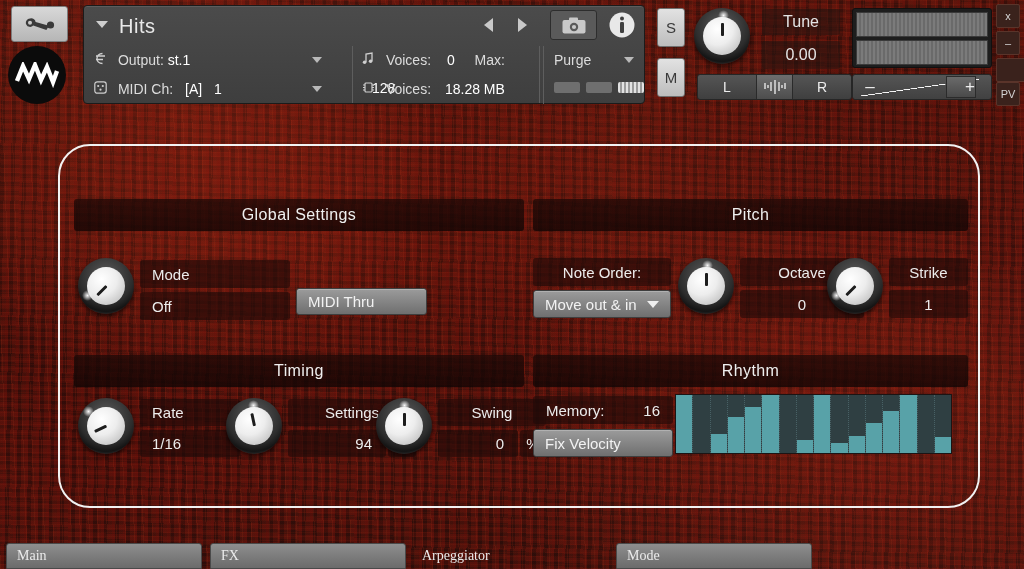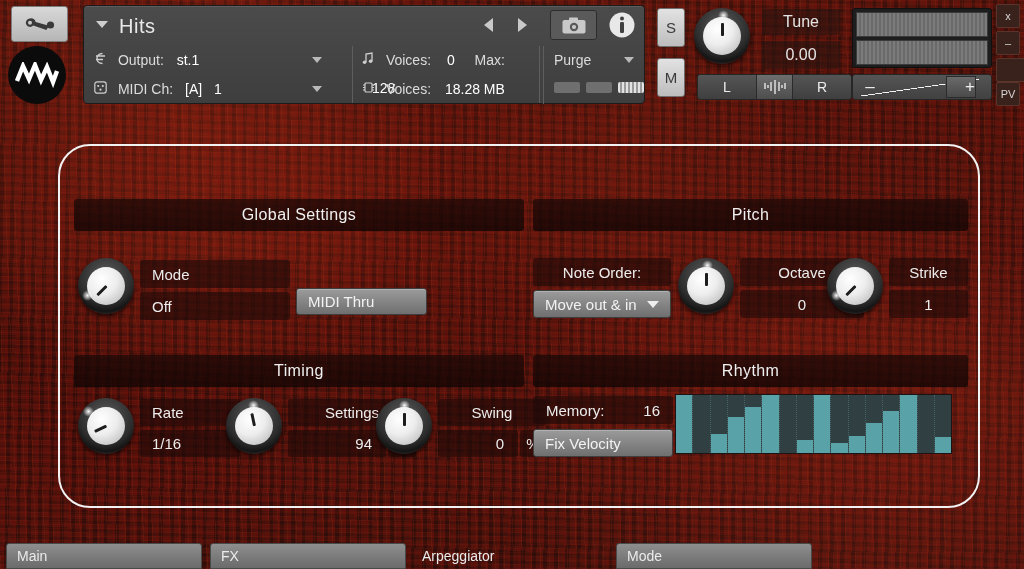--- a/index.html
+++ b/index.html
@@ -169,21 +169,21 @@
     background:#2f3f42; border:1px solid #1c1414; display:flex; align-items:flex-end; }
   .rbar-slot { flex:1 1 0; height:100%; display:flex; align-items:flex-end;
     border-right:1px dotted rgba(120,160,165,.35); }
   .rbar-slot:last-child{ border-right:none; }
   .rbar { width:100%; background:#58a2a8; }
 
   
   #tabs { position:absolute; left:0; top:543px; width:1024px; height:26px; }
   .tab {
     position:absolute; top:0; height:26px; border-radius:3px 3px 0 0;
-    color:#ebebeb; font-size:14px; display:flex; align-items:center; padding-left:10px;
+    color:#ebebeb; font-size:14px; display:flex; align-items:center; padding-left:10px;font-family:Liberation Serif, serif;
   }
   .tab.inactive { background:linear-gradient(180deg,#8e8e8e,#6b6b6b); border:1px solid #4a4a4a; }
   .tab.active { background:transparent; border:none; }
 </style>
 </head>
 <body>
 
 <div id="bg"></div>
 
 <div id="header">
@@ -225,21 +225,21 @@
         </svg>
       </div>
     </div>
 
     <div class="hdr-sep" style="left:268px; top:40px; height:57px;"></div>
     <div class="hdr-cell" style="left:10px; top:40px; width:250px;">
       <svg width="13" height="13" viewBox="0 0 13 13" style="margin-right:7px">
         <path d="M2 4h9M2 7.5h7M8.5 1.5C5 1.5 3 3.8 3 6.5s2 5 5.5 5" stroke="#cfcfcf" stroke-width="1.4" fill="none"></path>
       </svg>
       <span>Output:</span>
-      <span style="margin-left:9px;color:#fff">st.1</span>
+      <span style="color:#fff">st.1</span>
       <span class="dd-caret" style="left:218px; top:11px;"></span>
     </div>
     <div class="hdr-cell" style="left:10px; top:69px; width:250px;">
       <svg width="13" height="13" viewBox="0 0 13 13" style="margin-right:7px">
         <rect x="0.8" y="0.8" width="11.4" height="11.4" rx="2.4" stroke="#cfcfcf" stroke-width="1.2" fill="none"></rect>
         <circle cx="4.2" cy="5" r="1.1" fill="#cfcfcf"></circle>
           <circle cx="8.8" cy="5" r="1.1" fill="#cfcfcf"></circle>
         <circle cx="6.5" cy="8.7" r="1.1" fill="#cfcfcf"></circle>
       </svg>
       <span>MIDI Ch:</span>

